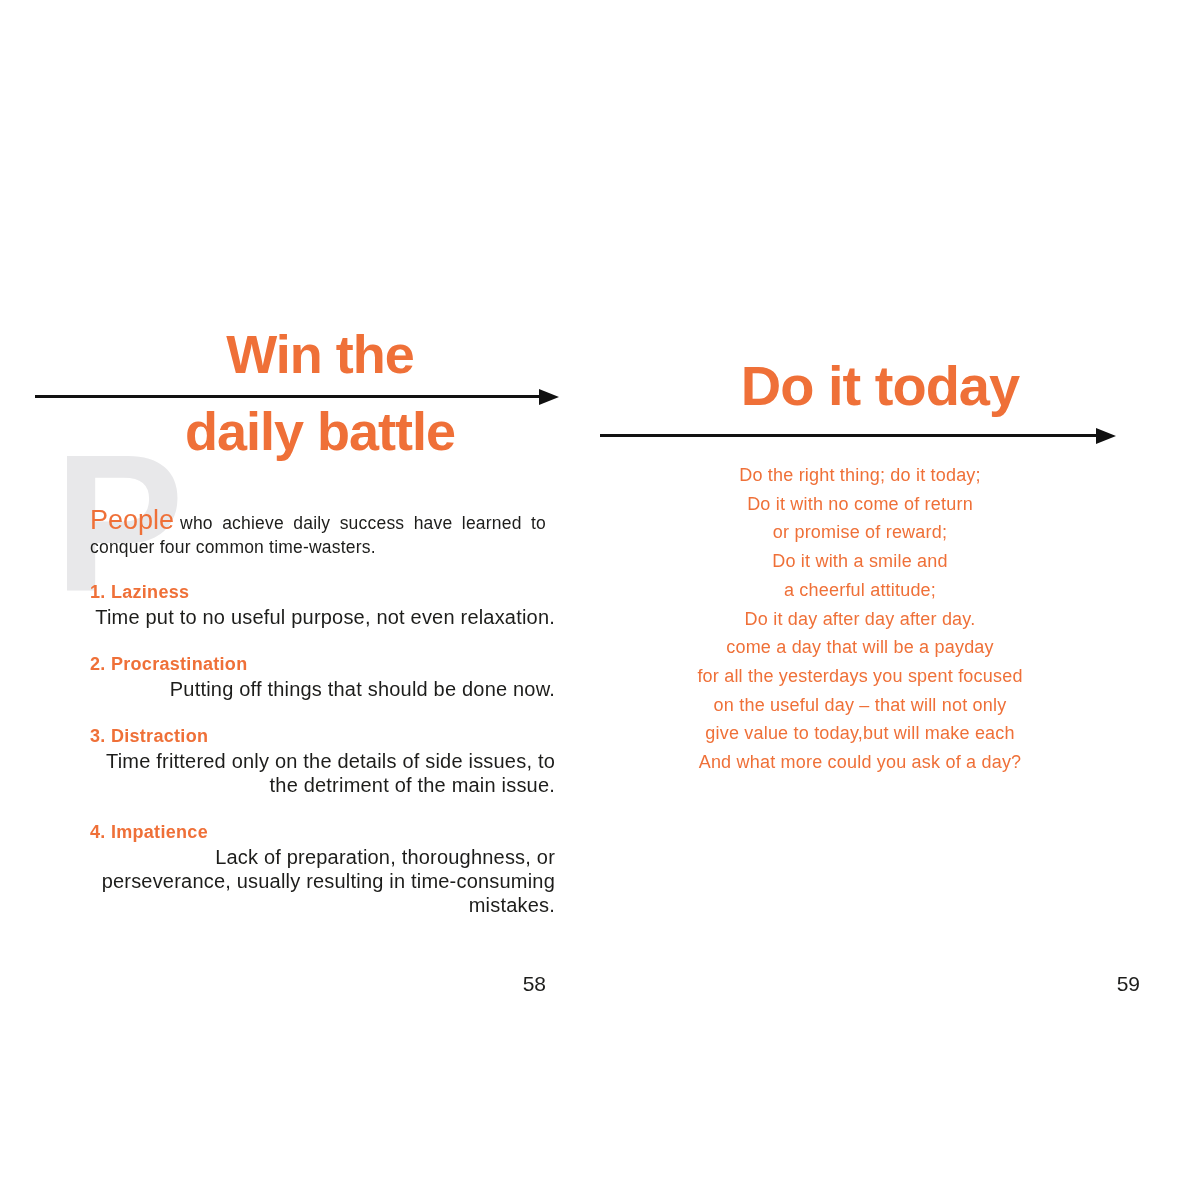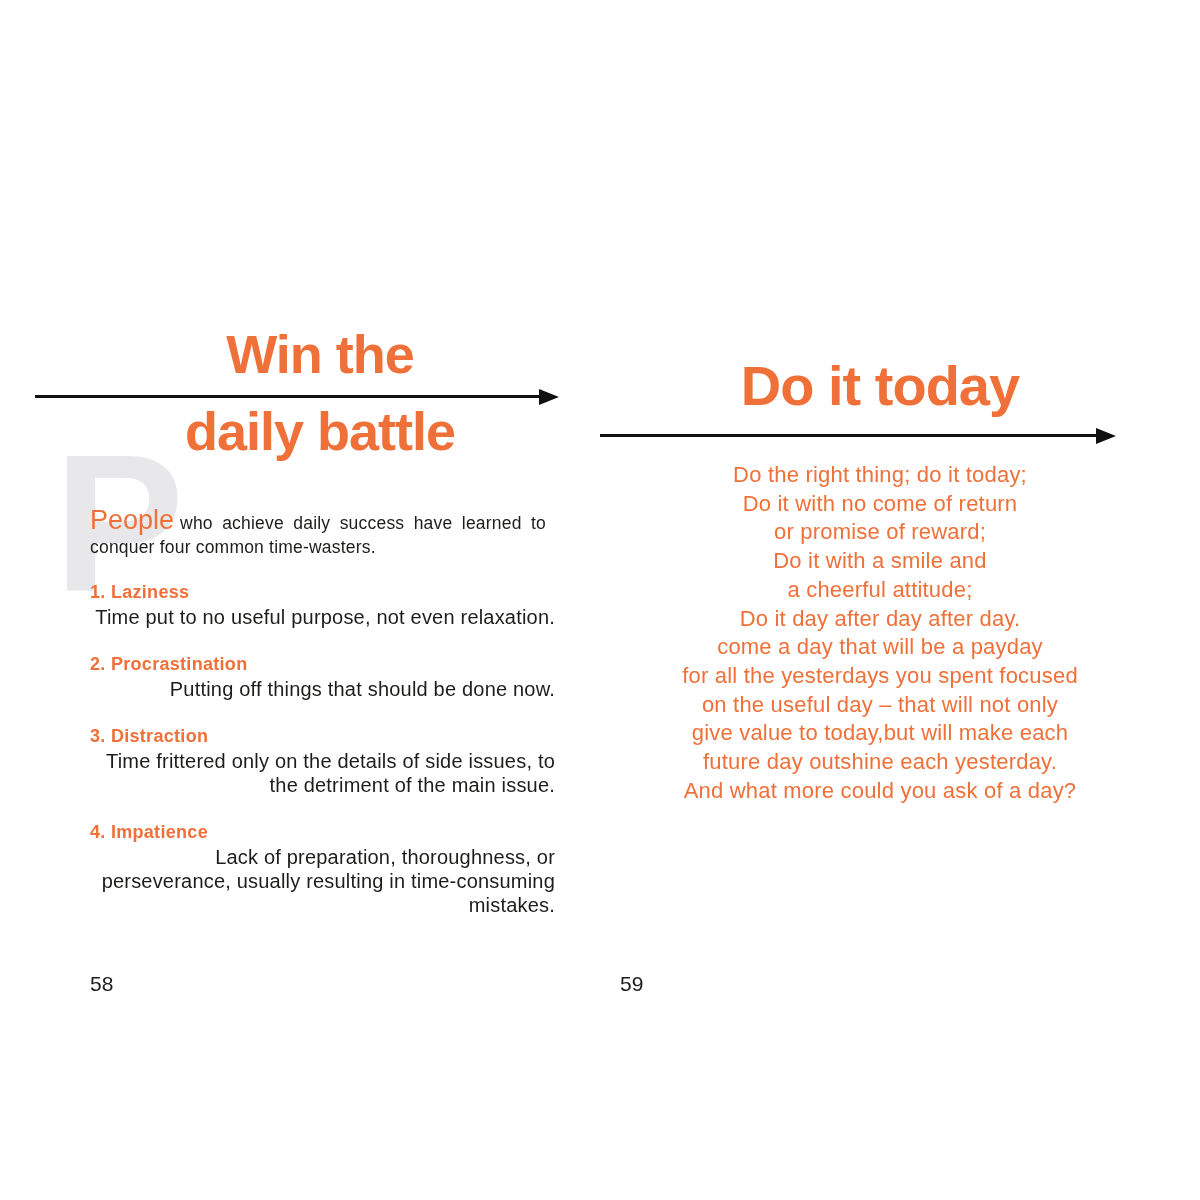--- a/index.html
+++ b/index.html
@@ -89,32 +89,32 @@
   }
   .waster-body {
     font-size: 20px;
     line-height: 24px;
     letter-spacing: 0.2px;
     text-align: right;
   }
 
   
   .poem {
-    left: 620px; top: 461px; width: 520px;
+    left: 600px; top: 461px; width: 520px;
     color: var(--orange);
-    font-size: 22px;
+    font-size: 18px;
     line-height: 28.7px;
     text-align: center;
     letter-spacing: 0.2px;
   }
 
   
   .folio {
     font-size: 21px;
-    text-align: left;
+    text-align: right;
     color: var(--ink);
   }
   .folio-left  { left: 90px;  top: 972px; width: 456px; }
   .folio-right { left: 620px; top: 972px; width: 520px; }
 </style>
 </head>
 <body>
 
 <div class="abs chapter-title title-l1">Win the</div>
 
@@ -155,17 +155,16 @@
     <div>Do the right thing; do it today;</div>
     <div>Do it with no come of return</div>
     <div>or promise of reward;</div>
     <div>Do it with a smile and</div>
     <div>a cheerful attitude;</div>
     <div>Do it day after day after day.</div>
     <div>come a day that will be a payday</div>
     <div>for all the yesterdays you spent focused</div>
     <div>on the useful day – that will not only</div>
     <div>give value to today,but will make each</div>
-    <div>future day outshine each yesterday.</div>
     <div>And what more could you ask of a day?</div>
   </div>
 
 <div class="abs folio folio-right">59</div>
 
 </body></html>

